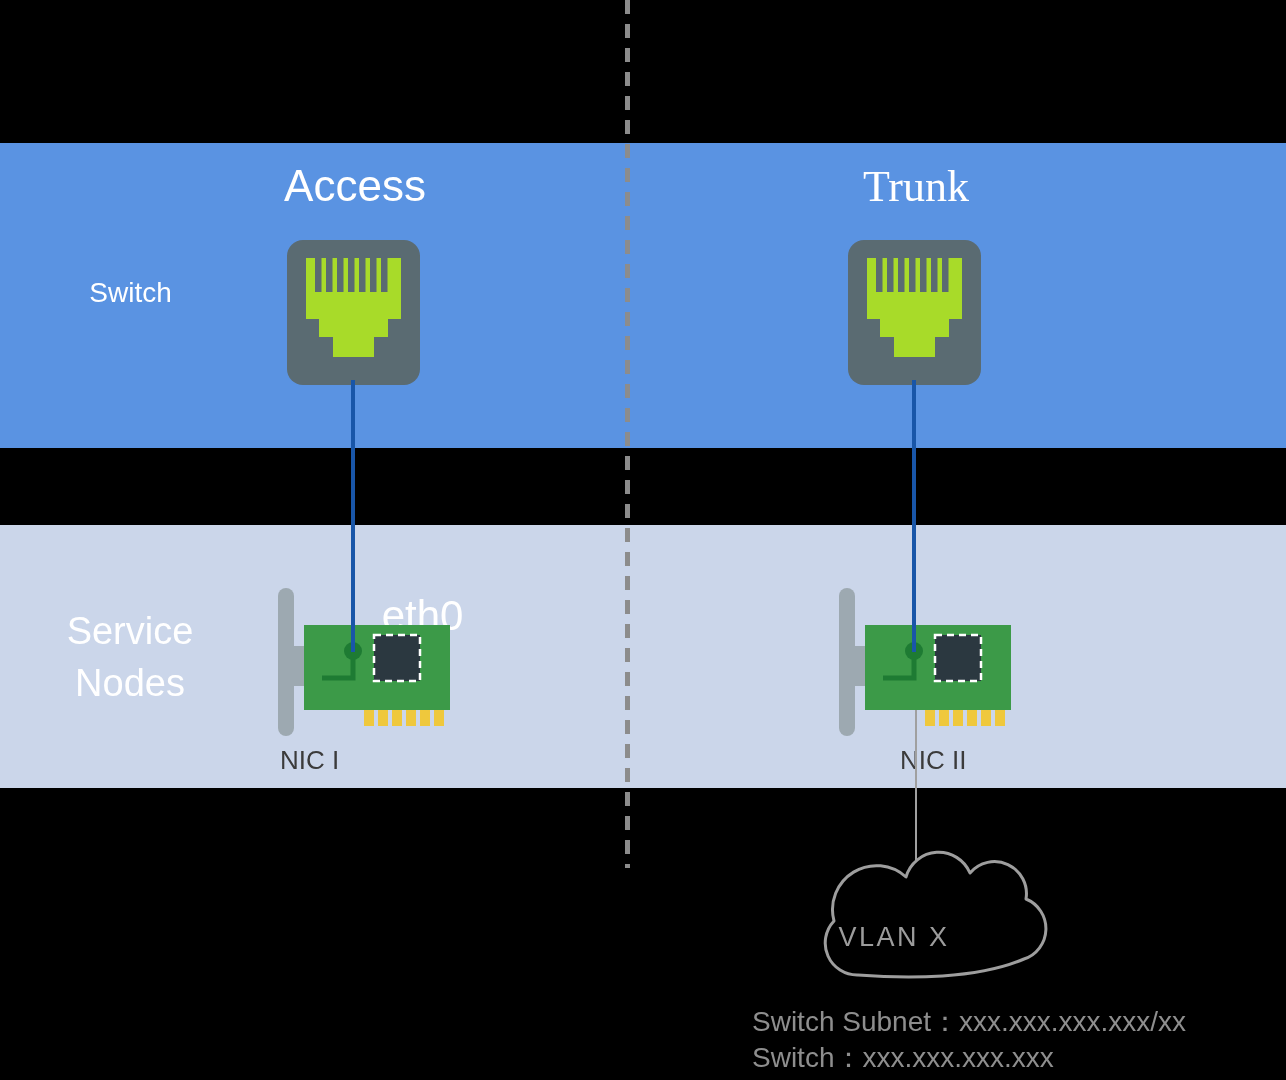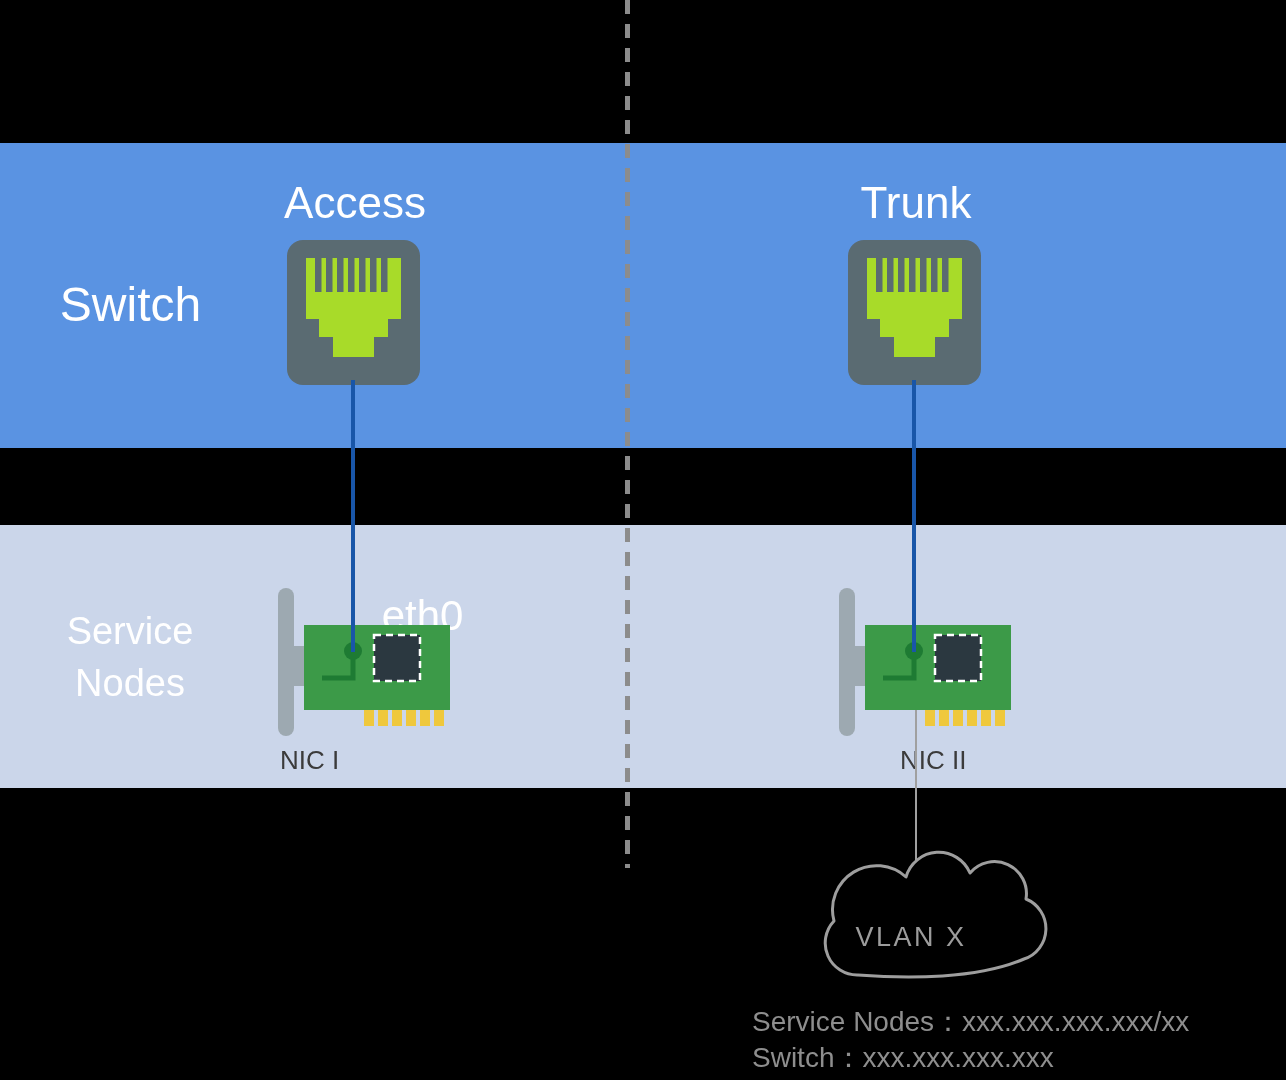--- a/index.html
+++ b/index.html
@@ -6,25 +6,25 @@
   body{font-family:"Liberation Sans", sans-serif;}
   .canvas{position:relative;width:1286px;height:1080px;background:#000;overflow:hidden;}
 
   
   .band{position:absolute;left:0;right:0;}
   .band-switch{top:143px;height:305px;background:#5A93E2;z-index:1;}
   .band-business{top:525px;height:263px;background:#CBD6EA;z-index:1;}
 
   
   .band-label{position:absolute;color:#fff;text-align:center;}
-  .switch-label{left:38px;width:185px;top:134px;font-size:48px;}
+  .switch-label{left:38px;width:185px;top:134px;font-size:28px;}
   .business-label{left:35px;width:190px;top:80px;font-size:38px;line-height:52px;}
-  .port-mode{position:absolute;top:35px;width:250px;text-align:center;color:#fff;font-size:44px;}
+  .port-mode{position:absolute;top:18px;width:250px;text-align:center;color:#fff;font-size:44px;}
   .mode-access{left:230px;}
-  .mode-trunk{left:791px;}
+  .mode-trunk{left:791px;font-family:Liberation Serif, serif;}
 
   .iface{position:absolute;top:31px;width:185px;text-align:center;color:#fff;font-size:42px;}
   .iface-eth0{left:330px;margin-top:36px;}
   .iface-eth1{left:890px;}
 
   .nic-name{position:absolute;top:220px;width:150px;color:#3B3B3B;font-size:26px;}
   .nic-name-left{left:280px;}
   .nic-name-right{left:900px;}
 
   
@@ -40,21 +40,21 @@
   .link-left{left:351px;top:380px;height:272px;}
   .link-right{left:912px;top:380px;height:272px;}
   .cloud-link{position:absolute;left:915px;top:710px;width:2px;height:152px;background:#A0A0A0;z-index:1;}
 
   
   .divider{position:absolute;left:625px;top:0;width:5px;height:868px;z-index:6;
     background:repeating-linear-gradient(to bottom,#8C8C8C 0 14px,transparent 14px 24px);}
 
   
   .cloud-svg{position:absolute;left:798px;top:845px;width:272px;height:148px;z-index:2;}
-  .cloud-label{position:absolute;left:811px;top:922px;width:200px;text-align:center;
+  .cloud-label{position:absolute;left:794px;top:922px;width:200px;text-align:center;
     color:#9C9C9C;font-size:27px;letter-spacing:2.5px;z-index:3;}
 
   
   .net-info{position:absolute;left:752px;color:#8E8E8E;font-size:28px;line-height:36px;}
   .net-info-1{top:1004px;}
   .net-info-2{top:1040px;}
 </style>
 </head>
 <body>
 
@@ -130,16 +130,16 @@
     <path d="M 60 130
              a 32 32 0 0 1 -24 -54
              a 44 44 0 0 1 72 -44
              a 34 34 0 0 1 64 -4
              a 32 32 0 0 1 56 26
              a 32 32 0 0 1 -2 60
              C 180 134 110 134 60 130 Z" fill="none" stroke="#9E9E9E" stroke-width="3" stroke-linejoin="round"></path>
   </svg>
   <div class="cloud-label">VLAN X</div>
 
-  <div class="net-info net-info-1">Service Nodes：xxx.xxx.xxx.xxx/xx</div>
+  <div class="net-info net-info-1">Switch Subnet：xxx.xxx.xxx.xxx/xx</div>
   <div class="net-info net-info-2">Switch：xxx.xxx.xxx.xxx</div>
 
 </div>
 
 </body></html>

